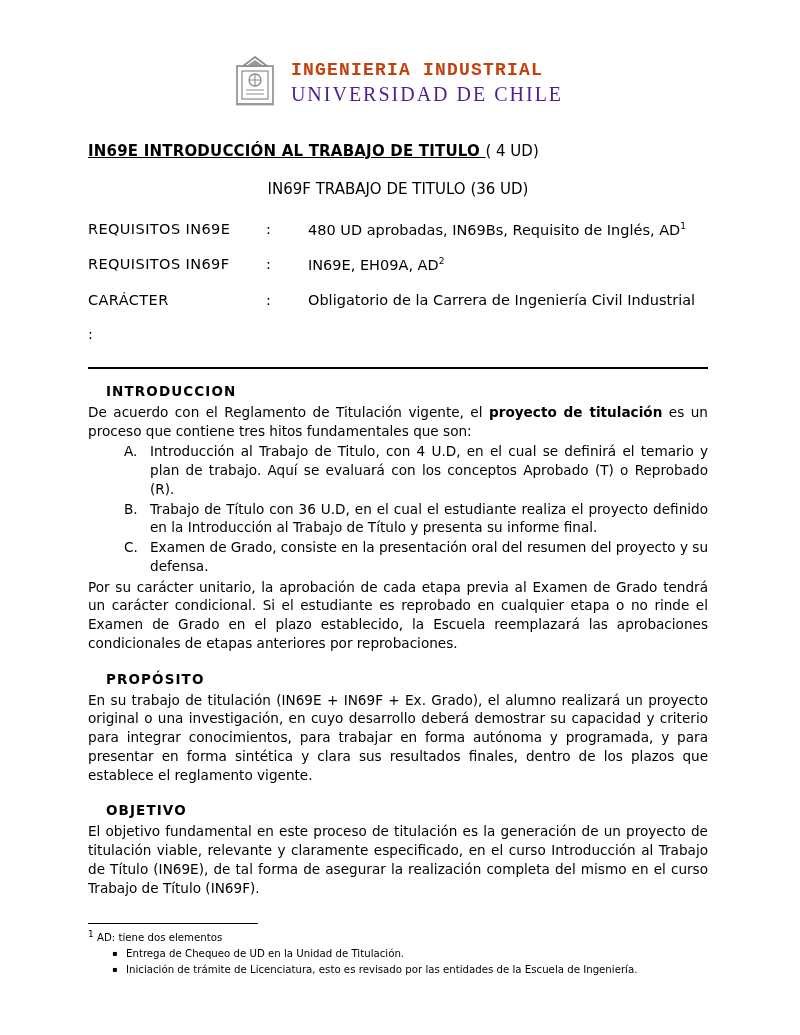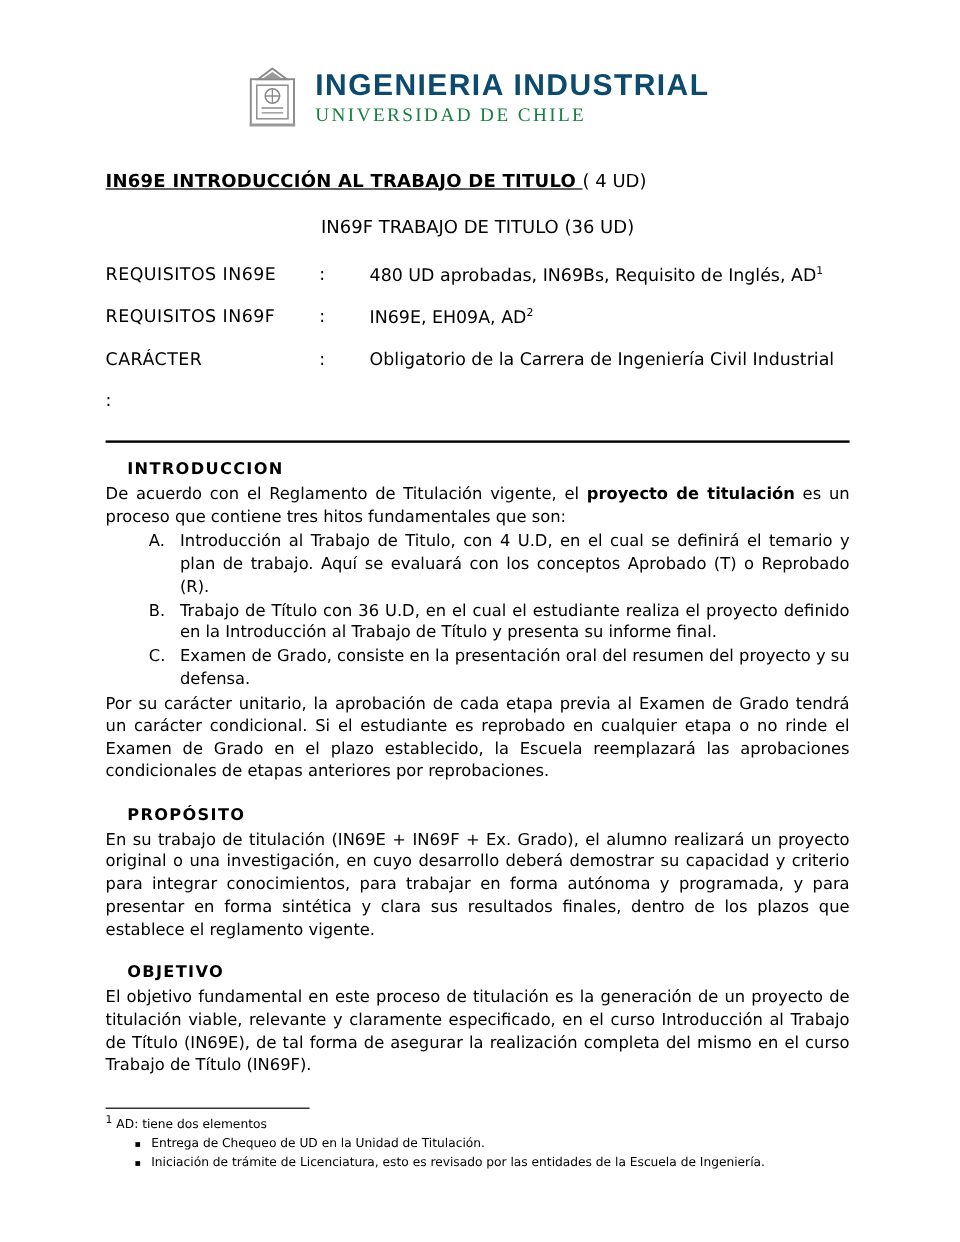--- a/index.html
+++ b/index.html
@@ -37,31 +37,31 @@
     height: 52px;
     position: relative;
     flex: none;
   }
   .logo-text {
     display: flex;
     flex-direction: column;
     line-height: 1;
   }
   .logo-title {
-    font-family: Liberation Sans, sans-serif;
+    font-family: Liberation Mono, monospace;
     font-weight: bold;
-    font-size: 25px;
+    font-size: 18px;
     letter-spacing: 1.2px;
-    color: #0c4a6e;
+    color: #c2410c;
   }
   .logo-sub {
     font-family: "Liberation Serif", serif;
-    font-size: 16px;
+    font-size: 20px;
     letter-spacing: 2.0px;
-    color: #15803d;
+    color: #4c1d95;
     margin-top: 5px;
   }
 
   
   .doc-title {
     text-align: left;
     font-size: 15px;
     margin: 0 0 20px 0;
     font-family: "DejaVu Sans", sans-serif;
   }

